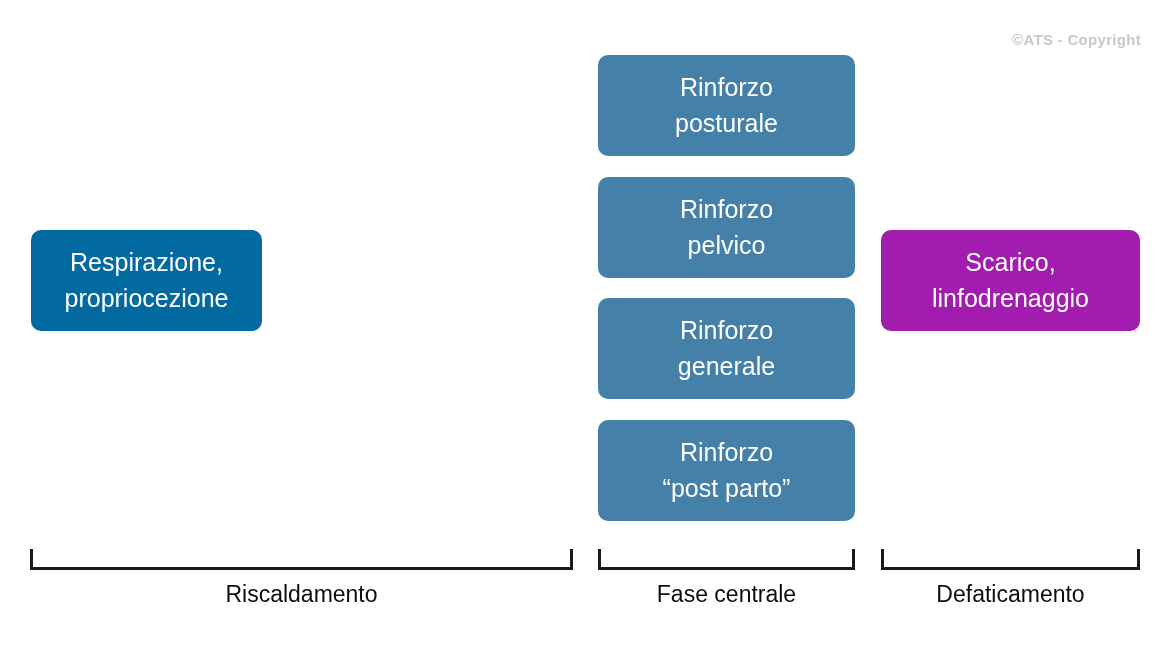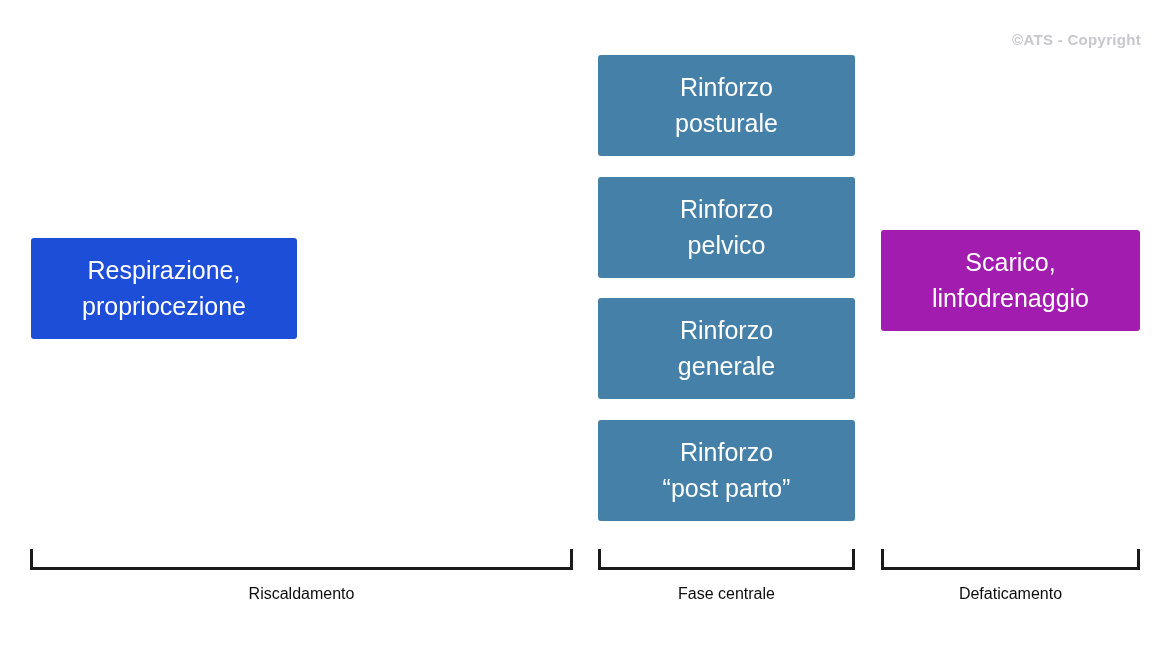--- a/index.html
+++ b/index.html
@@ -19,53 +19,53 @@
   .watermark {
     position: absolute;
     top: 31px;
     right: 36px;
     font-size: 15px;
     font-weight: bold;
     letter-spacing: 0.3px;
   }
   .box {
     position: absolute;
-    border-radius: 3px;
+    border-radius: 10px;
     display: flex;
     align-items: center;
     justify-content: center;
     text-align: center;
     font-size: 25px;
     line-height: 1.42;
     white-space: pre-line;
     box-sizing: border-box;
   }
   .bracket {
     position: absolute;
     height: 21px;
     border-left: 3px solid;
     border-right: 3px solid;
     border-bottom: 3px solid;
     box-sizing: border-box;
   }
   .phase-label {
     position: absolute;
     text-align: center;
-    font-size: 16px;
+    font-size: 23px;
     line-height: 30px;
   }
 </style>
 </head>
 <body>
 
 <div class="canvas">
 
   <div class="watermark" style="color: rgb(199, 199, 204);">©ATS - Copyright</div>
 
-  <div class="box" style="left: 31px; top: 238px; width: 266px; height: 101px; background-color: #1d4ed8; color: rgb(255, 255, 255);">Respirazione,
+  <div class="box" style="left: 31px; top: 230px; width: 231px; height: 101px; background-color: #0369a1; color: rgb(255, 255, 255);">Respirazione,
 propriocezione</div>
 
 
   <div class="box" style="left: 598px; top: 55px; width: 257px; height: 101px; background-color: rgb(68, 128, 168); color: rgb(255, 255, 255);">Rinforzo
 posturale</div>
 
   <div class="box" style="left: 598px; top: 177px; width: 257px; height: 101px; background-color: rgb(68, 128, 168); color: rgb(255, 255, 255);">Rinforzo
 pelvico</div>
 
   <div class="box" style="left: 598px; top: 298px; width: 257px; height: 101px; background-color: rgb(68, 128, 168); color: rgb(255, 255, 255);">Rinforzo

